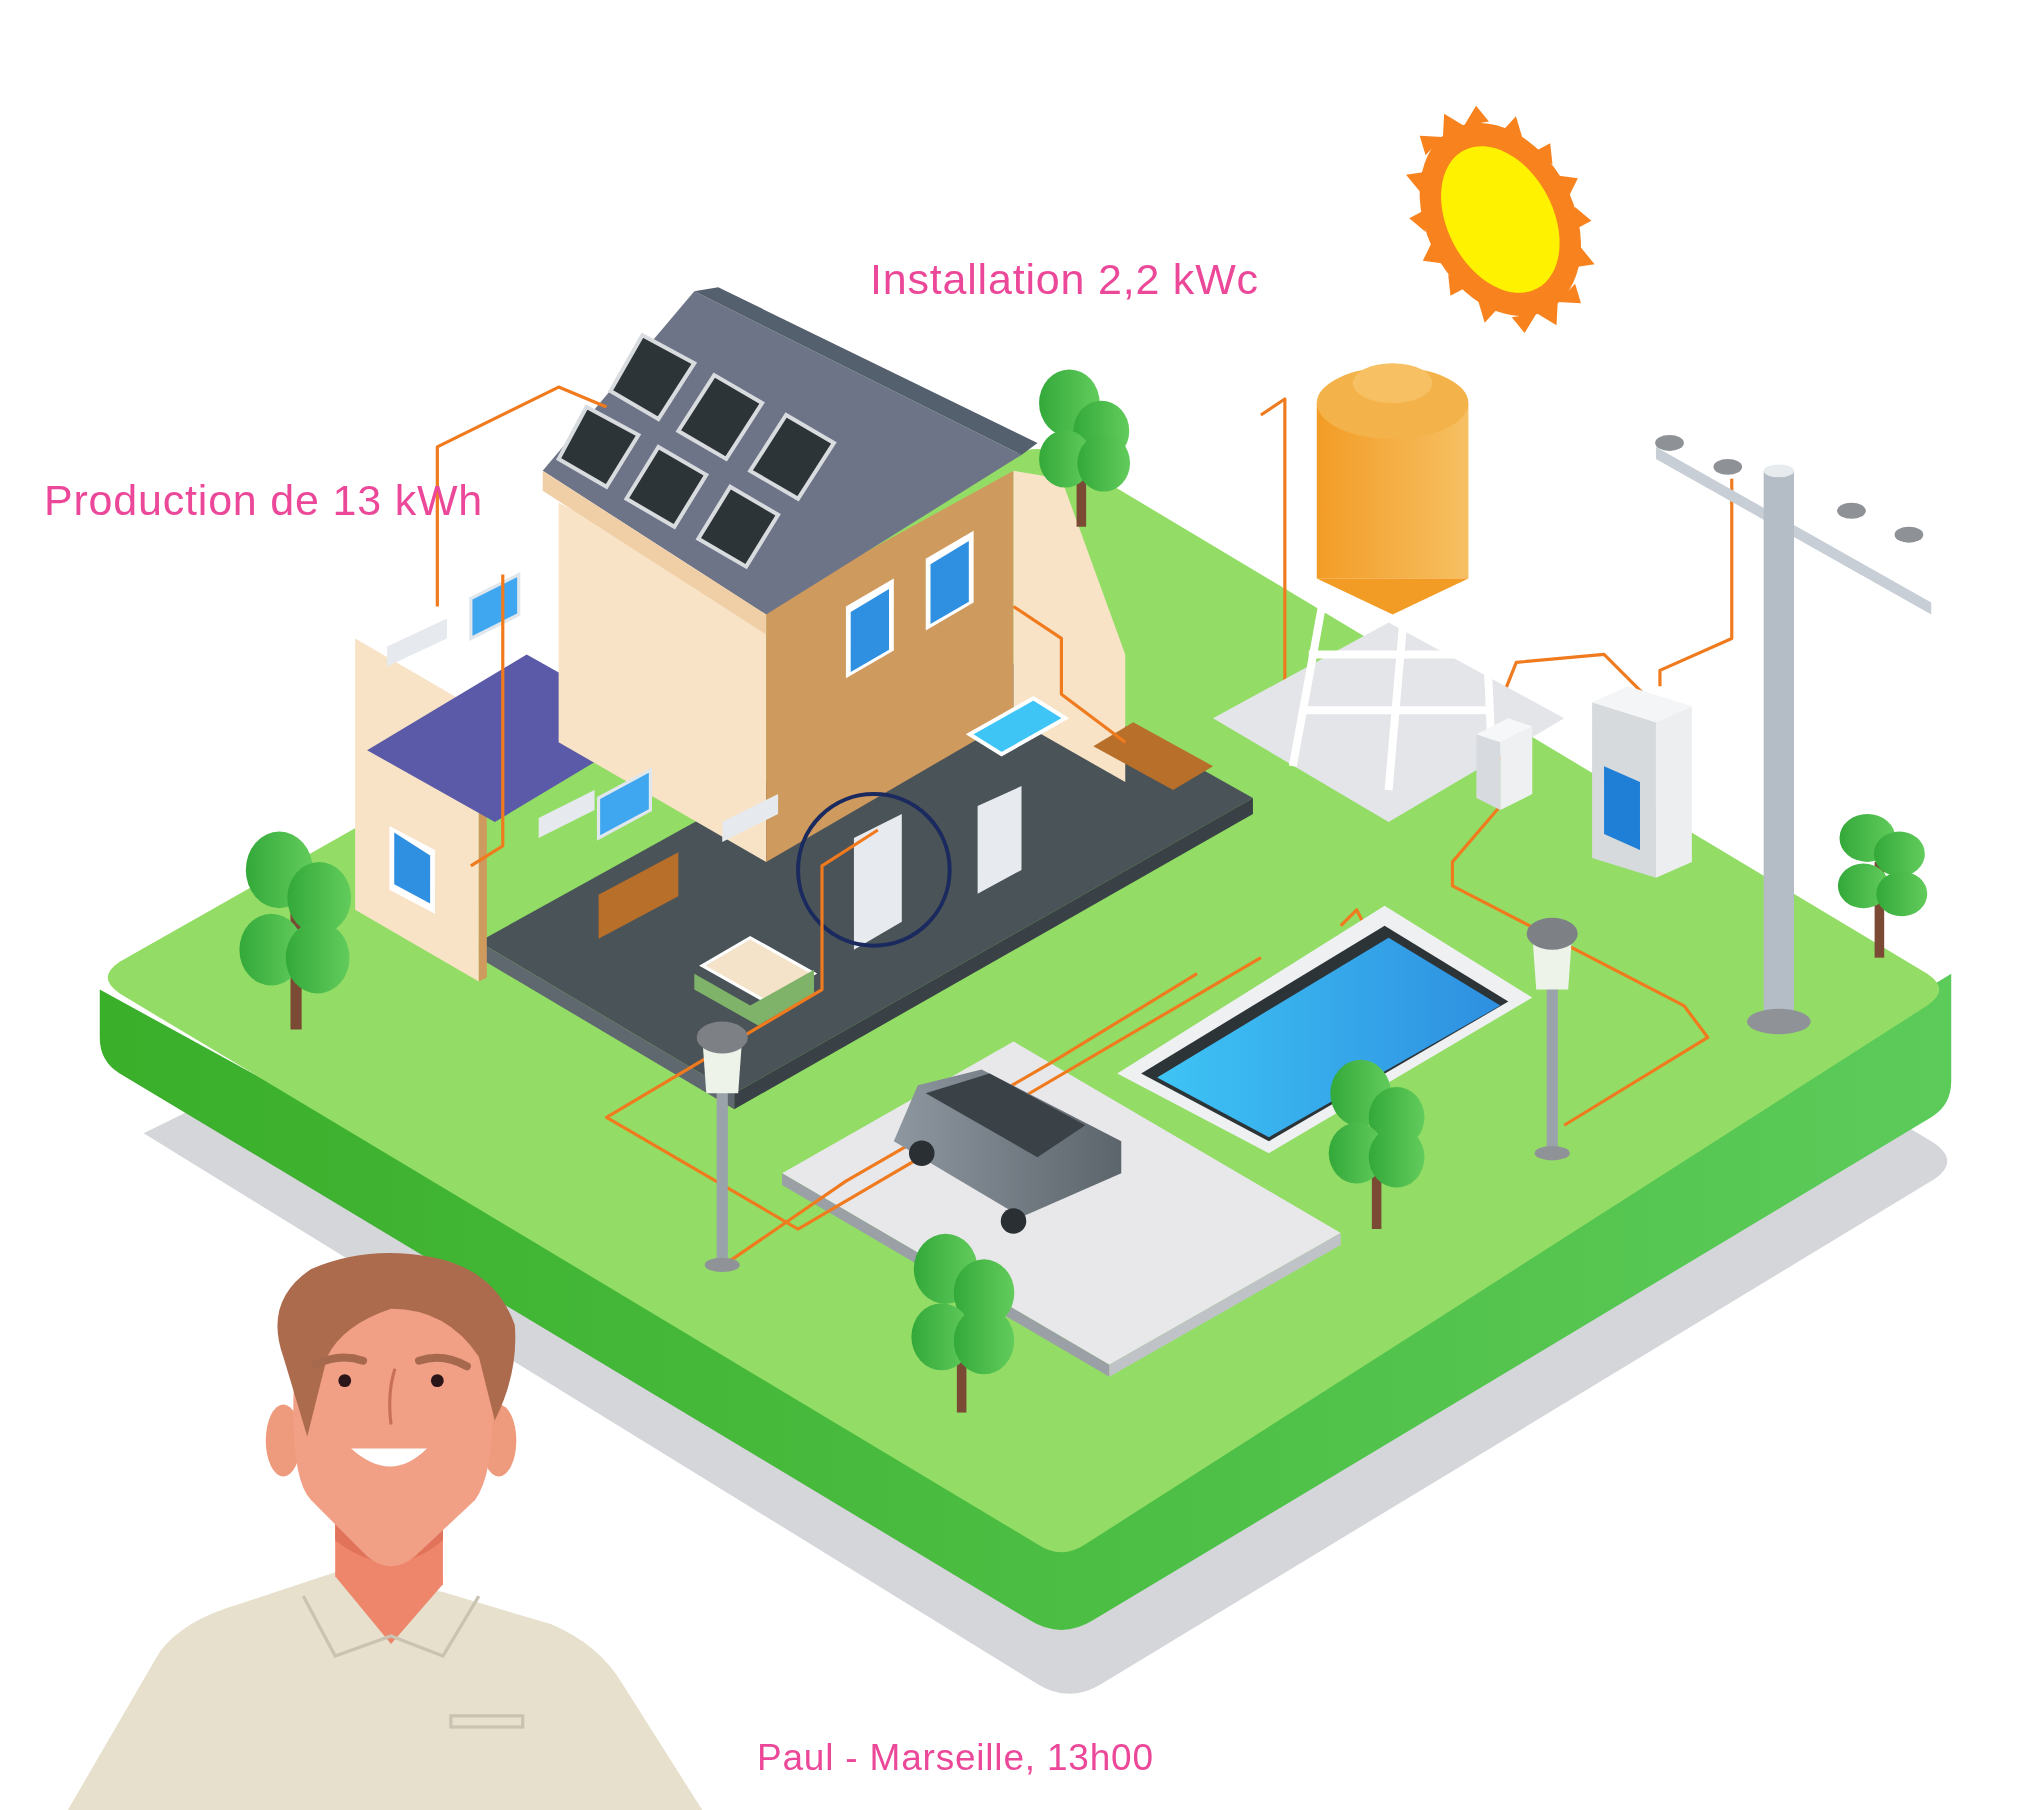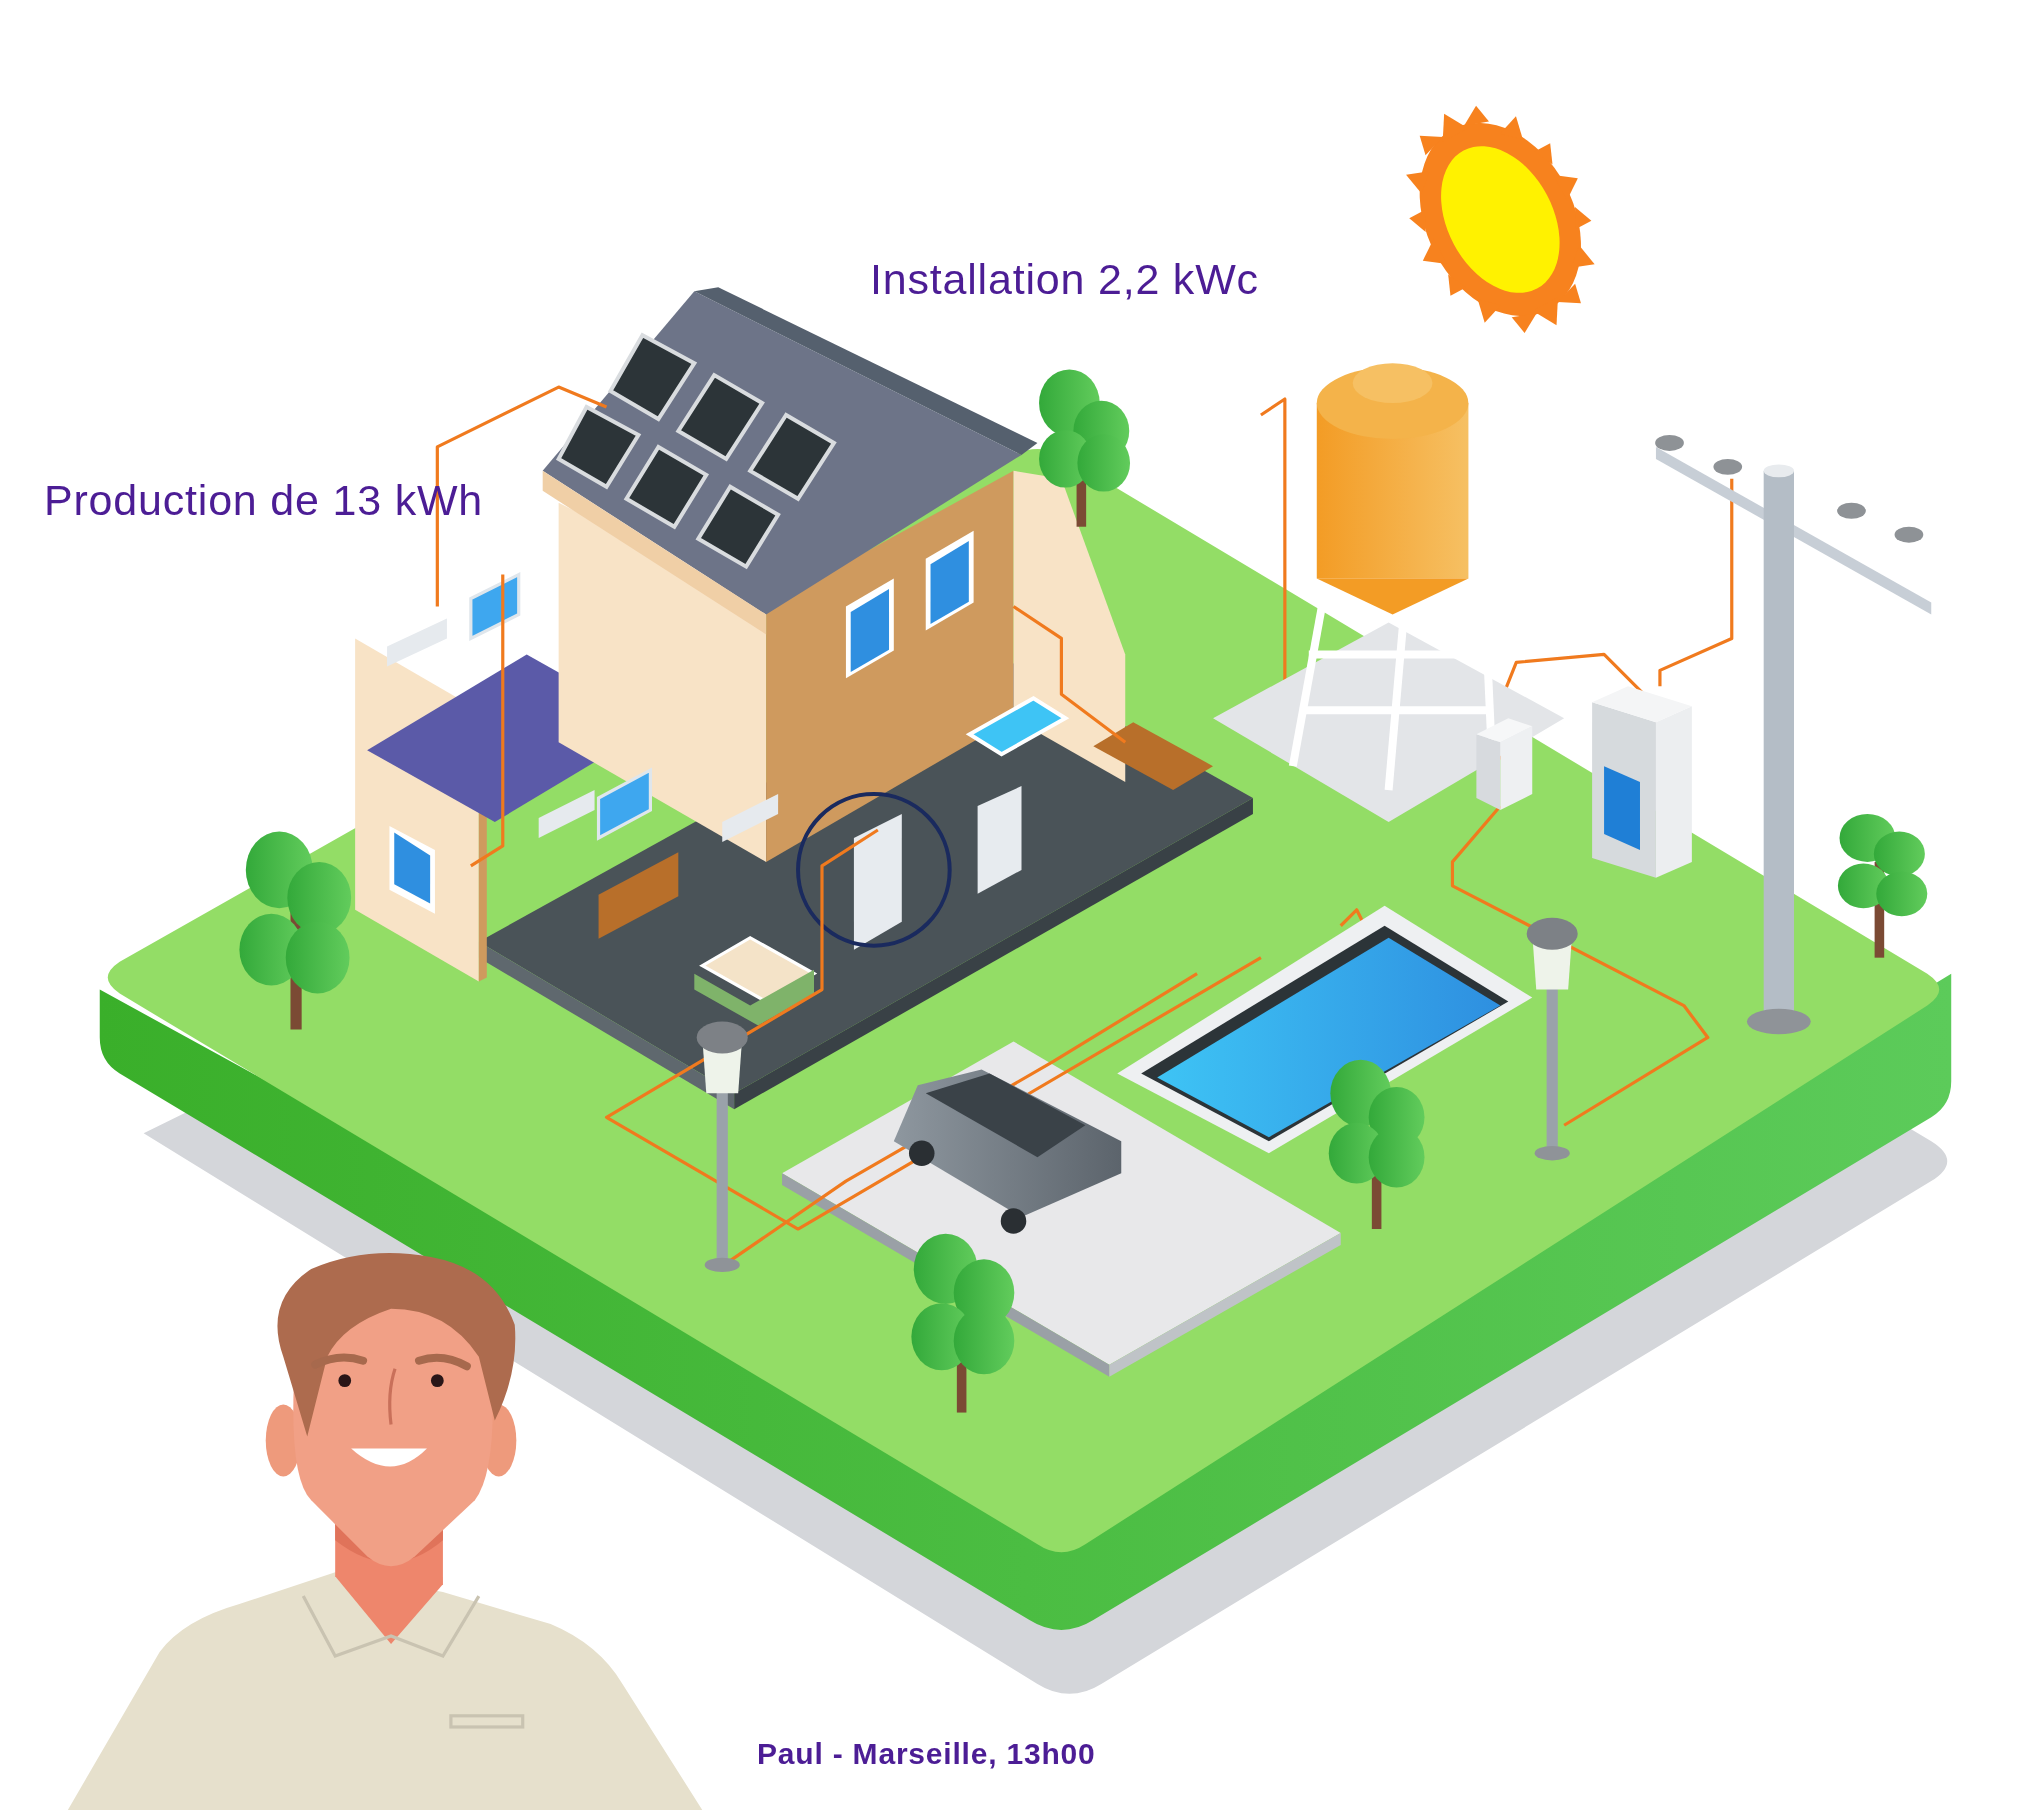--- a/index.html
+++ b/index.html
@@ -1,21 +1,21 @@
 <!DOCTYPE html>
 <html style="font-size:12.8px"><head>
 <meta charset="utf-8">
 <style>
   html, body { margin:0; padding:0; background:#ffffff; }
   body { width:2043px; height:1810px; position:relative; overflow:hidden; font-family:"Liberation Sans", sans-serif; }
   .scene { position:absolute; left:0; top:0; width:2043px; height:1810px; }
-  .label { position:absolute; color:#4c1d95; font-family:"Liberation Sans", sans-serif; white-space:nowrap; }
+  .label { position:absolute; color:#ec4899; font-family:"Liberation Sans", sans-serif; white-space:nowrap; }
   .label-installation { left:870px; top:255px; font-size:43px; font-weight:400; letter-spacing:0.8px; }
   .label-production { left:44px; top:476px; font-size:43px; font-weight:400; letter-spacing:0.8px; }
-  .label-caption { left:757px; top:1737px; font-size:30px; font-weight:700; letter-spacing:0.8px; }
+  .label-caption { left:757px; top:1737px; font-size:37px; font-weight:400; letter-spacing:0.8px; }
 </style>
 </head>
 <body>
 
 <svg class="scene" viewBox="0 0 2560 2268" xmlns="http://www.w3.org/2000/svg">
   <defs>
     <linearGradient id="grassSide" x1="0" x2="1" y1="0" y2="0">
       <stop offset="0" stop-color="#3aaf2a"></stop>
       <stop offset="1" stop-color="#5ccb5a"></stop>
     </linearGradient>

